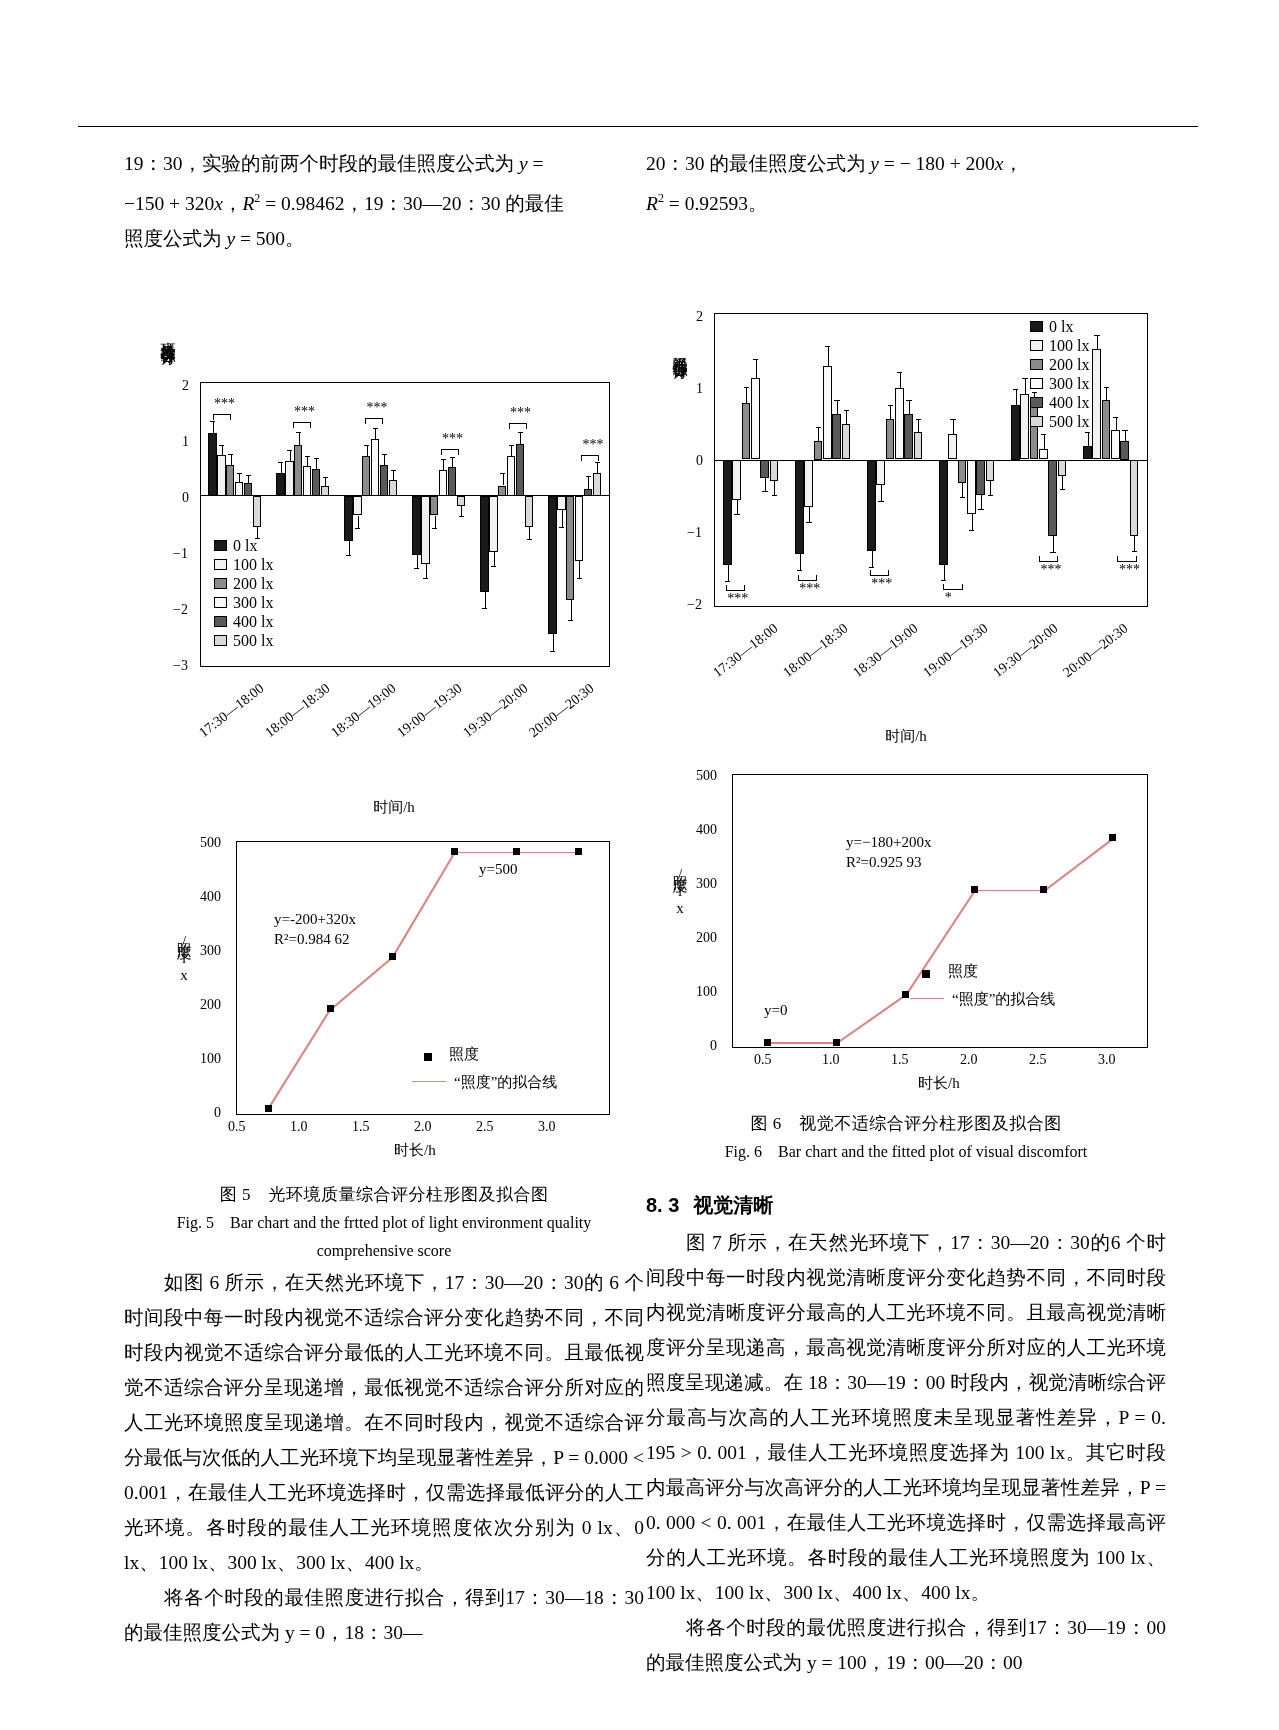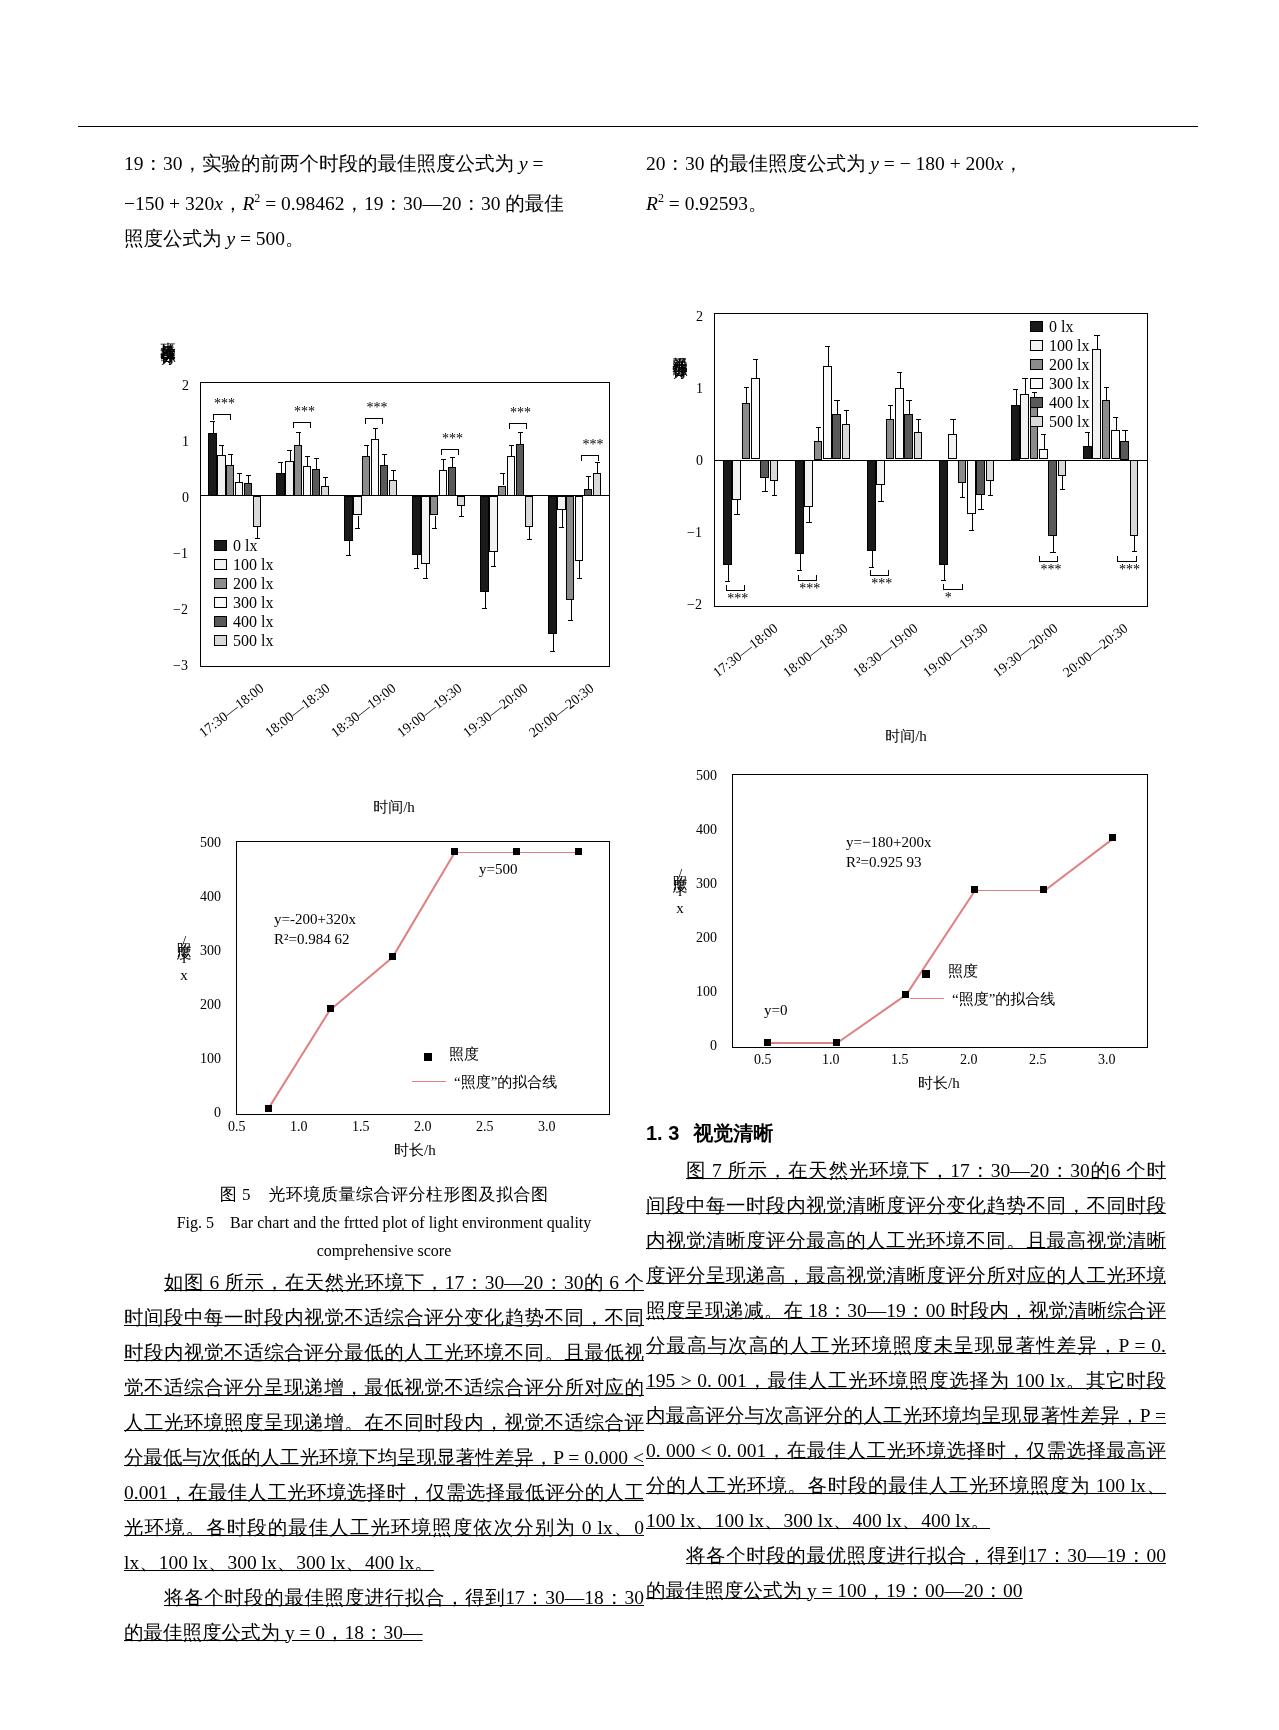--- a/index.html
+++ b/index.html
@@ -22,21 +22,21 @@
 
   
   .col{position:absolute;width:520px;margin-left:46px;}
   .colL{left:78px;top:146px;}
   .colR{left:600px;top:146px;}
 
   p.tx{
     font-size:19.5px;line-height:35px;margin:0 0 0 0;
     text-align:justify;text-justify:inter-ideograph;
   }
-  p.ind{text-indent:40px;text-decoration:underline;}
+  p.ind{text-indent:40px;}
   i{font-family:"Liberation Serif",serif;}
   .sup{font-size:12px;vertical-align:super;}
 
   h3.sec{
     font-size:20px;font-weight:bold;margin:26px 0 6px 0;
     font-family:"Liberation Sans",sans-serif;
   }
   h3.sec span.num{margin-right:14px;}
 
   
@@ -526,22 +526,26 @@
 
       <div class="tick" style="left:108px;top:288px;">0.5</div>
       <div class="tick" style="left:176px;top:288px;">1.0</div>
       <div class="tick" style="left:245px;top:288px;">1.5</div>
       <div class="tick" style="left:314px;top:288px;">2.0</div>
       <div class="tick" style="left:383px;top:288px;">2.5</div>
       <div class="tick" style="left:452px;top:288px;">3.0</div>
       <div class="axis-label" style="left:272px;top:310px;">时长/h</div>
     </div>
 
+    <div class="cap" style="margin-top:16px;">
+      <div class="cn">图 6　视觉不适综合评分柱形图及拟合图</div>
+      <div class="en">Fig. 6　Bar chart and the fitted plot of visual discomfort</div>
+    </div>
 
     <h3 class="sec">
-      <span class="num">1. 3</span><span>视觉清晰</span>
+      <span class="num">8. 3</span><span>视觉清晰</span>
     </h3>
 
     <p class="tx ind">图 7 所示，在天然光环境下，17：30—20：30的6 个时间段中每一时段内视觉清晰度评分变化趋势不同，不同时段内视觉清晰度评分最高的人工光环境不同。且最高视觉清晰度评分呈现递高，最高视觉清晰度评分所对应的人工光环境照度呈现递减。在 18：30—19：00 时段内，视觉清晰综合评分最高与次高的人工光环境照度未呈现显著性差异，P = 0. 195 &gt; 0. 001，最佳人工光环境照度选择为 100 lx。其它时段内最高评分与次高评分的人工光环境均呈现显著性差异，P = 0. 000 &lt; 0. 001，在最佳人工光环境选择时，仅需选择最高评分的人工光环境。各时段的最佳人工光环境照度为 100 lx、100 lx、100 lx、300 lx、400 lx、400 lx。</p>
     <p class="tx ind">将各个时段的最优照度进行拟合，得到17：30—19：00 的最佳照度公式为 y = 100，19：00—20：00</p>
   </div>
 
 </div>
 
 </body></html>

